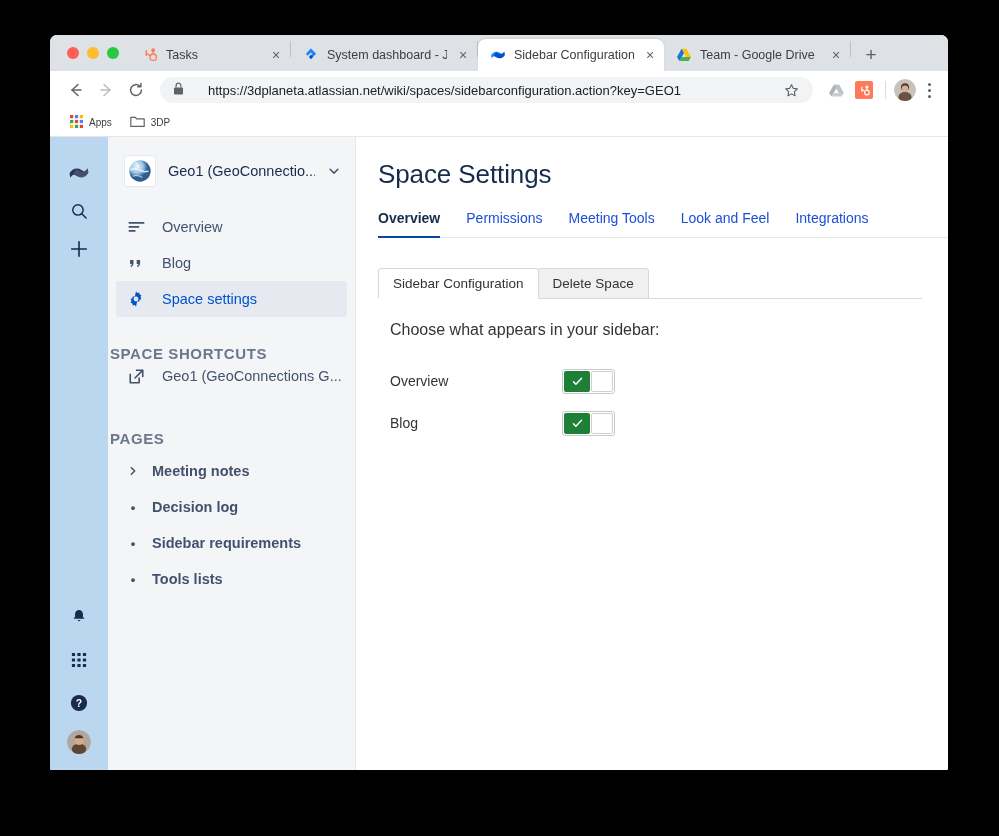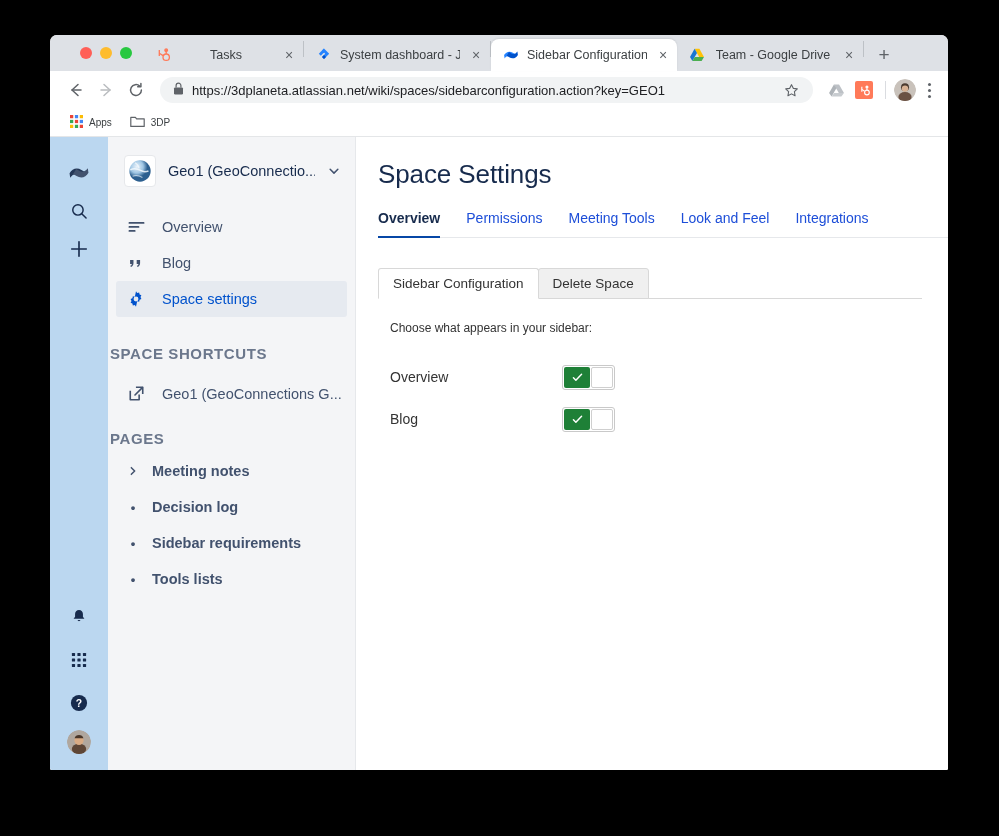--- a/index.html
+++ b/index.html
@@ -21,22 +21,21 @@
     box-shadow: 0 0 0 1px rgba(0,0,0,.35);
   }
 
   
   .tabstrip {
     position: relative;
     height: 36px;
     background: #dee1e6;
     display: flex;
     align-items: flex-end;
-    padding-left: 16px;
-    text-align: center;
+    padding-left: 3px;
   }
   .traffic {
     display: flex; align-items: center; gap: 8px;
     padding: 0 11px 0 14px;
     height: 36px;
   }
   .dot { width: 12px; height: 12px; border-radius: 50%; display:block; }
   .dot.red { background: #ff5f57; }
   .dot.yellow { background: #febc2e; }
   .dot.green { background: #28c840; }
@@ -90,21 +89,21 @@
     width: 28px; height: 28px; flex: none;
     display: flex; align-items: center; justify-content: center;
     color: #5f6368;
   }
   .navbtn.dim { color: #b9bcbf; }
   .omnibox {
     flex: 1; height: 26px;
     background: #f1f3f4;
     border-radius: 13px;
     display: flex; align-items: center;
-    gap: 8px; padding: 0 10px 0 13px;
+    gap: 24px; padding: 0 10px 0 13px;
     margin: 0 8px;
     min-width: 0;
   }
   .omnibox .url {
     font-size: 13px; color: #202124;
     white-space: nowrap; overflow: hidden;
     flex: 1; min-width: 0;
   }
   .star { width: 24px; height: 24px; display:flex; align-items:center; justify-content:center; color:#5f6368; flex:none;}
   .ext { width: 26px; height: 26px; display:flex; align-items:center; justify-content:center; flex:none; }
@@ -180,21 +179,21 @@
   }
   .nav-item .ico { width: 20px; display:flex; align-items:center; justify-content:center; flex:none; color:#42526e;}
   .nav-item.active { background: #e6eaf0; color: #0052cc; }
   .nav-item.active .ico { color: #0052cc; }
 
   .section-label {
     font-size: 15px; font-weight: 700; letter-spacing: .6px;
     color: #6b778c; padding: 0 2px; margin-top: 28px; margin-bottom: 6px;
   }
   .shortcut-item {
-    display: flex; align-items: flex-end; gap: 16px;
+    display: flex; align-items: flex-start; gap: 16px;
     height: 34px; padding: 0 18px; color: #42526e; font-size: 14.5px;
     white-space: nowrap; overflow: hidden;
   }
   .page-item {
     display: flex; align-items: center; gap: 12px;
     height: 36px; padding: 0 18px; color: #42526e; font-size: 14.5px; font-weight: bold;
   }
   .page-item .bullet { width: 14px; display:flex; align-items:center; justify-content:center; color:#42526e; font-size: 13px; flex:none;}
   .page-item .chev { width: 14px; display:flex; align-items:center; justify-content:center; color:#42526e; flex:none;}
 
@@ -223,21 +222,21 @@
     font-size: 13.5px; color: #333;
     padding: 7px 14px 7px 14px;
     border-radius: 3px 3px 0 0;
     margin-right: -1px;
     position: relative;
   }
   .subtab.active { background: #fff; border-bottom-color: #fff; color: #333; z-index: 2;}
   .subtab-rule { border-top: 1px solid #d8d8d8; margin-top: -1px; }
 
   .panel-body { padding: 22px 0 0 12px; }
-  .panel-body .intro { font-size: 12px; color: #333; margin-bottom: 26px; }
+  .panel-body .intro { font-size: 16px; color: #333; margin-bottom: 26px; }
   .opt-row { display: flex; align-items: center; height: 32px; margin-bottom: 10px; }
   .opt-label { width: 172px; font-size: 14px; color: #333; }
   .toggle {
     width: 53px; height: 25px;
     border: 1px solid #c9c9c9;
     border-radius: 3px;
     background: #fff;
     display: flex; align-items: stretch;
     overflow: hidden;
     padding: 1px;

